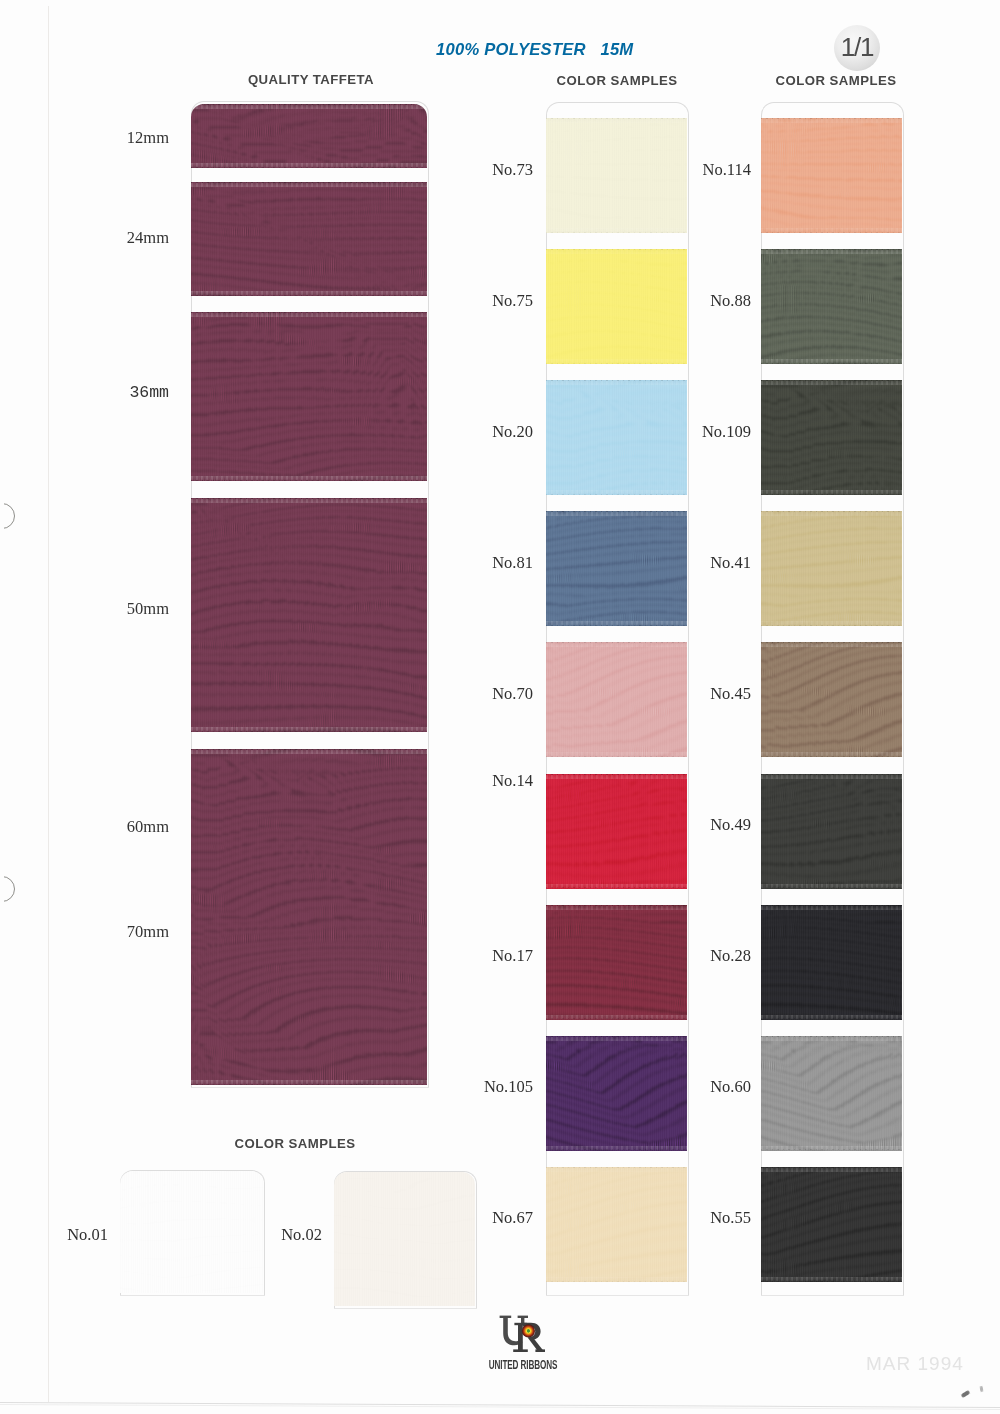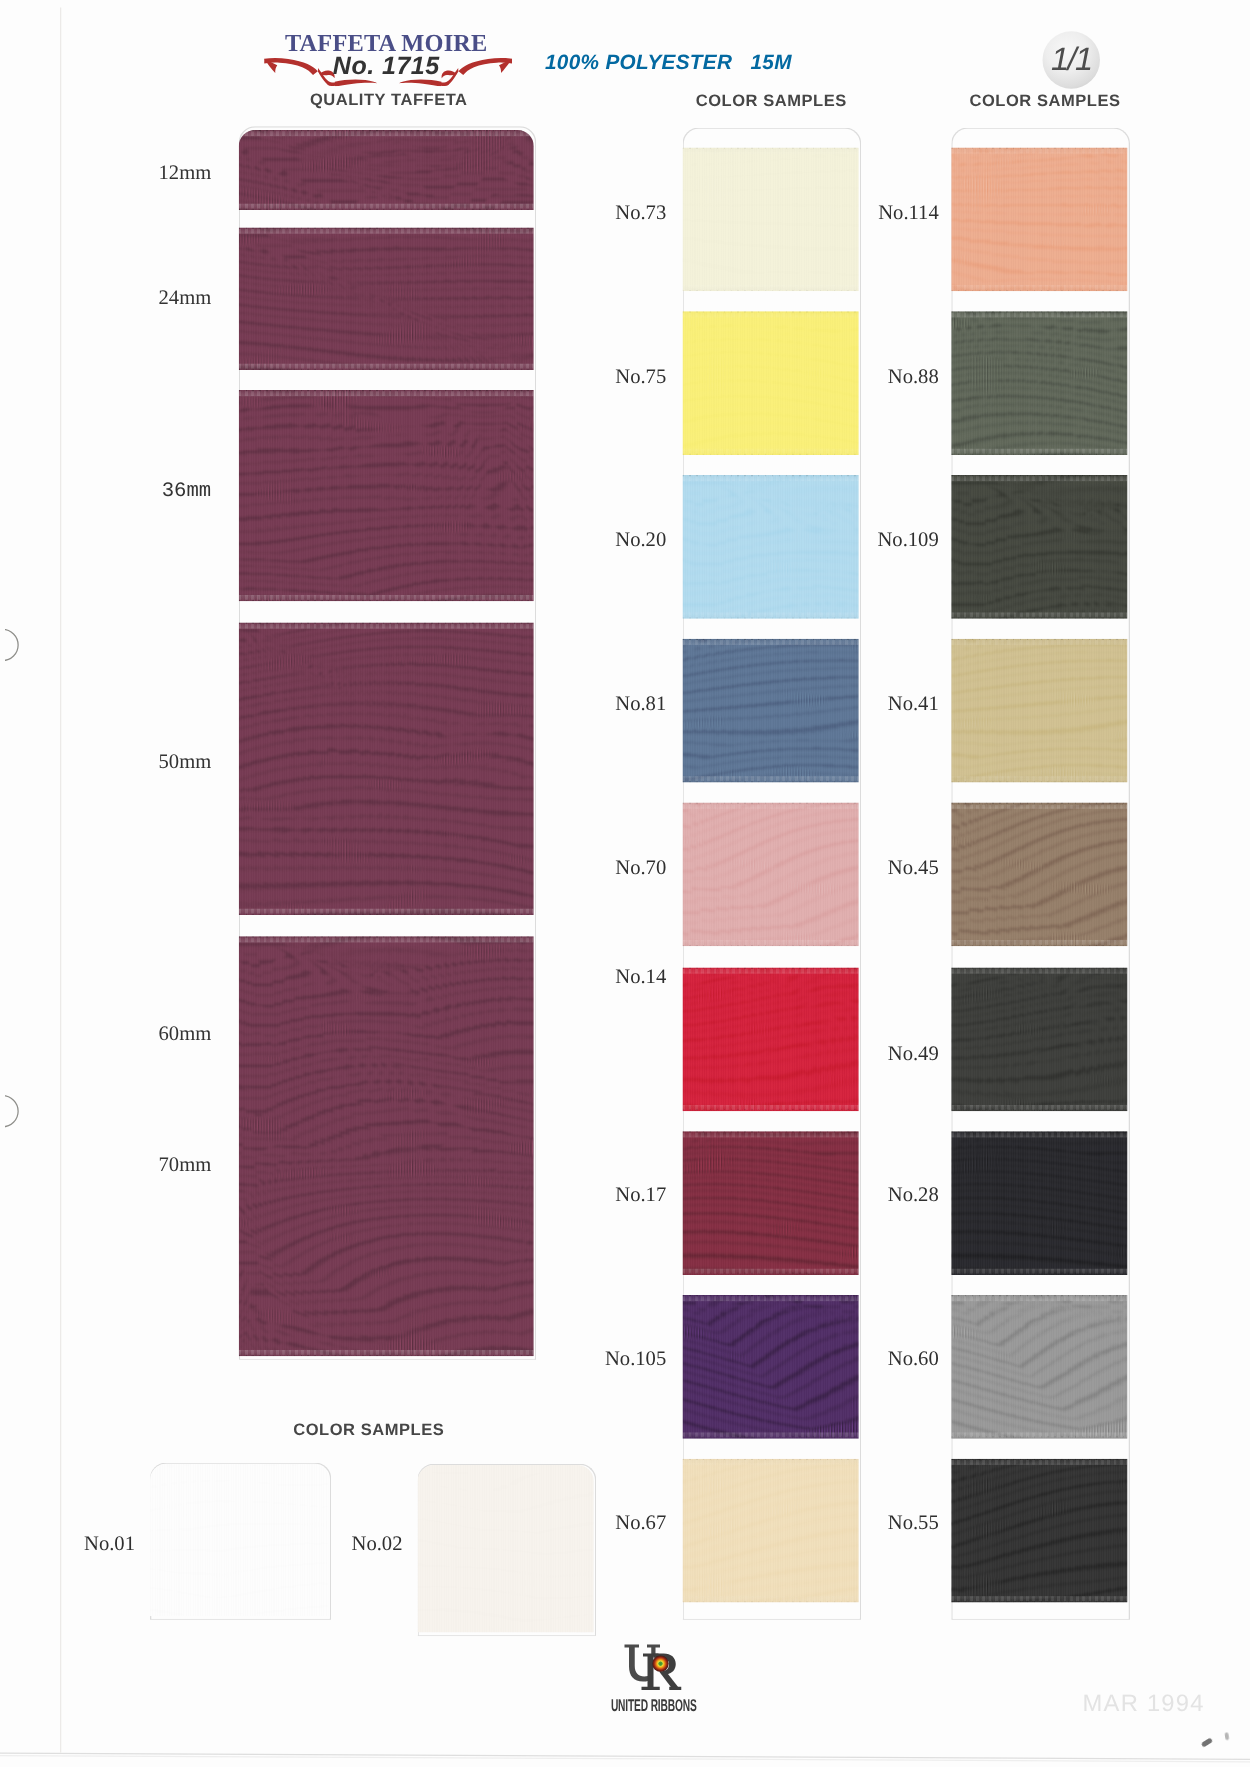--- a/index.html
+++ b/index.html
@@ -37,21 +37,21 @@
   .logo-banner{position:absolute;left:11px;top:26px;width:201px;height:29px;}
   .composition{position:absolute;left:436px;top:40px;
                font-family:"Liberation Sans",sans-serif;font-style:italic;
                font-weight:700;font-size:16.6px;color:#0369a1;letter-spacing:0.25px;
                white-space:pre;}
   .col-title{position:absolute;font-family:"Liberation Sans",sans-serif;
              font-weight:700;font-size:13.2px;color:#464646;letter-spacing:0.45px;
              text-align:center;}
   .badge{position:absolute;left:834px;top:25px;width:46px;height:46px;
          border-radius:50%;
-         background:radial-gradient(circle at 42% 34%,#f8f8f8 0%,#eeeeee 40%,#dcdcdc 72%,#c6c6c6 92%,#d4d4d4 100%);font-style:italic;}
+         background:radial-gradient(circle at 42% 34%,#f8f8f8 0%,#eeeeee 40%,#dcdcdc 72%,#c6c6c6 92%,#d4d4d4 100%);}
   .badge span{position:absolute;left:0;top:0;width:46px;height:46px;
               display:flex;align-items:center;justify-content:center;
               font-family:"Liberation Sans",sans-serif;font-size:26px;
               color:#4d4d4d;letter-spacing:-1.2px;padding-bottom:2px;
               box-sizing:border-box;}
 
   
   .swatch{position:absolute;overflow:hidden;}
   .swatch .fill{position:absolute;inset:0;}
   .rib{position:absolute;inset:0;pointer-events:none;
@@ -96,68 +96,20 @@
 </style>
 </head>
 <body>
 
 <div id="page">
 
   <div class="fold-line"></div>
   <div class="bottom-edge"></div>
   <div class="bottom-edge2"></div>
 
-  <div class="logo-wrap">
-    <div class="logo-title">TAFFETA MOIRE</div>
-    <div class="logo-banner">
-      <svg viewBox="0 0 201 29" width="201" height="29">
-        <defs>
-          <g id="urwing">
-
-            <path d="M1.4 7.0
-                     C7.0 6.2 14.0 6.2 20.6 7.2
-                     C27.0 8.1 32.2 9.5 36.0 11.2
-                     C39.8 12.9 42.4 14.9 44.2 17.0
-                     L40.4 20.0
-                     C38.6 17.5 35.8 15.4 31.8 13.7
-                     C27.0 11.7 20.4 10.4 13.6 10.1
-                     C9.4 9.9 5.2 10.1 1.4 10.8 Z"></path>
-
-            <path d="M1.4 7.0 L11.8 12.2
-                     C10.6 13.9 10.0 16.1 10.2 18.4
-                     C7.0 15.0 4.0 11.0 1.4 7.0 Z"></path>
-
-            <path d="M44.2 17.0 C46.0 20.0 47.6 22.6 49.2 24.6
-                     C50.8 26.6 52.4 28.0 53.8 28.6
-                     L52.6 24.8
-                     C51.4 23.8 50.0 22.1 48.4 19.9
-                     C47.0 18.0 45.6 16.1 44.4 14.4
-                     C44.5 15.3 44.4 16.2 44.2 17.0 Z"></path>
-
-            <path d="M45.6 19.2 C48.0 16.8 51.2 15.8 54.0 16.6
-                     C56.8 17.4 58.2 19.9 57.6 22.6
-                     C56.6 20.6 54.8 19.6 52.4 20.0
-                     C50.2 20.4 47.8 20.2 45.6 19.2 Z"></path>
-            <path d="M52.6 24.8 C54.4 26.0 56.6 26.4 58.6 25.8
-                     L58.2 28.6 C55.8 29.2 53.6 28.8 52.0 27.8 Z"></path>
-
-            <path d="M57.8 25.4 C65.0 23.6 74.5 23.0 82.4 24.0
-                     C87.0 24.6 90.2 25.5 91.8 26.6
-                     C87.0 25.9 80.0 26.0 72.6 27.0
-                     C66.6 27.8 61.6 28.8 58.0 29.0 Z"></path>
-          </g>
-        </defs>
-        <g fill="#b3302d">
-          <use href="#urwing"></use>
-          <use href="#urwing" transform="translate(201,0) scale(-1,1)"></use>
-        </g>
-      </svg>
-    </div>
-    <div class="logo-no">No. 1715</div>
-  </div>
 
   <div class="composition">100% POLYESTER   15M</div>
 
   <div class="badge">
     <span>1/1</span>
   </div>
 
   <div class="col-title" style="left:201px;top:72px;width:220px;">QUALITY TAFFETA</div>
   <div class="col-title" style="left:507px;top:73px;width:220px;">COLOR SAMPLES</div>
   <div class="col-title" style="left:726px;top:73px;width:220px;">COLOR SAMPLES</div>
@@ -799,21 +751,21 @@
               <rect width="1.1" height="6" fill="#3e3e3e"></rect>
             </pattern>
           </defs>
           <rect x="-60" y="-60" width="261" height="235" fill="url(#pmo19)" filter="url(#fmo19)"></rect>
           <rect x="0" y="0" width="141" height="115" fill="url(#vmo19)" filter="url(#gmo19)" opacity="0.8"></rect>
         </svg>
         <div class="rib" style="opacity:0.71"></div>
         <div class="sel-top" style="opacity:0.85"></div>
         <div class="sel-bot" style="opacity:0.85"></div>
       </div>
-      <div class="lbl" style="left:651px;top:833px;width:100px;">No.49</div>
+      <div class="lbl" style="left:651px;top:815px;width:100px;">No.49</div>
       <div class="swatch" style="left:761px;top:904.5999999999999px;width:141px;height:115px;">
         <div class="fill" style="background:#26262a"></div>
         <svg class="moire" width="141" height="115" style="position:absolute;left:0;top:0;mix-blend-mode:overlay;opacity:0.7">
           <defs>
             <filter id="fmo20" x="-25%" y="-25%" width="150%" height="150%">
               <feTurbulence type="turbulence" baseFrequency="0.0022 0.0040" numOctaves="2" seed="47" result="n"></feTurbulence>
               <feDisplacementMap in="SourceGraphic" in2="n" scale="78" xChannelSelector="R" yChannelSelector="G"></feDisplacementMap>
               <feGaussianBlur stdDeviation="0.9"></feGaussianBlur>
             </filter>
             <pattern id="pmo20" width="9" height="17" patternUnits="userSpaceOnUse">

